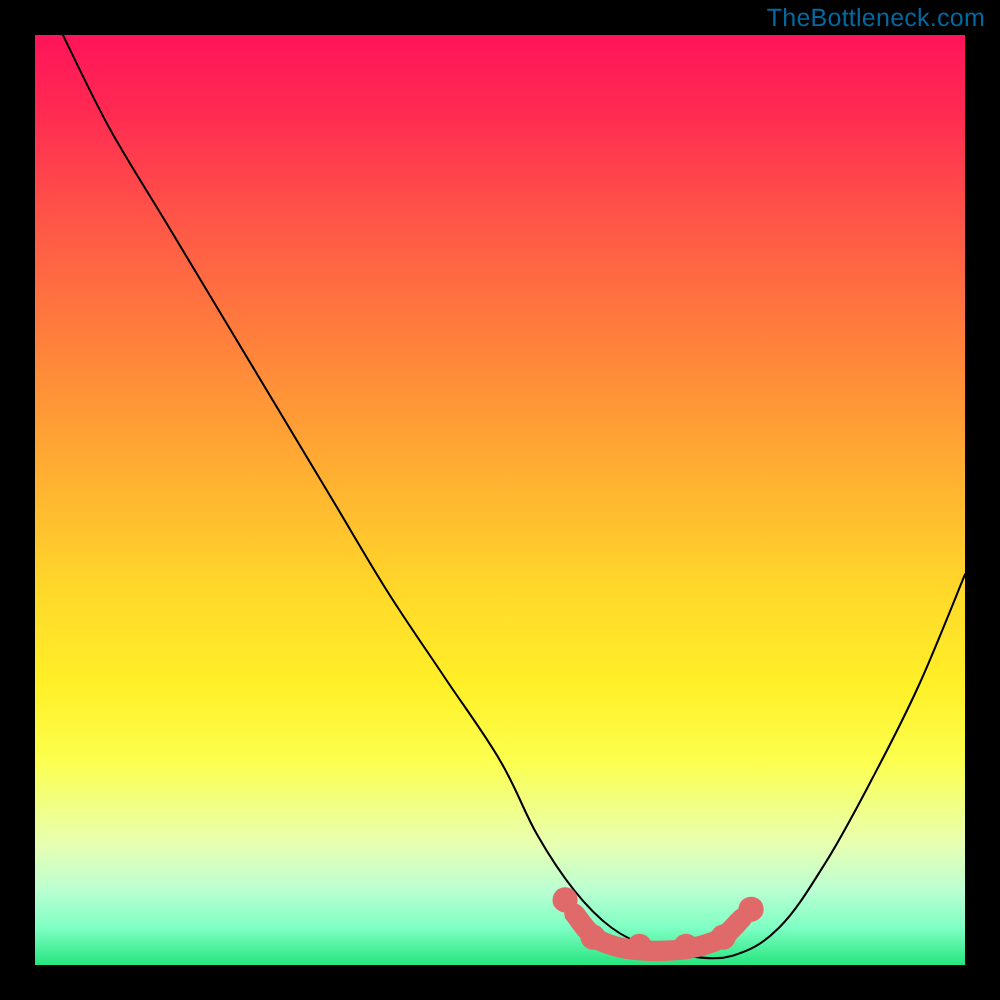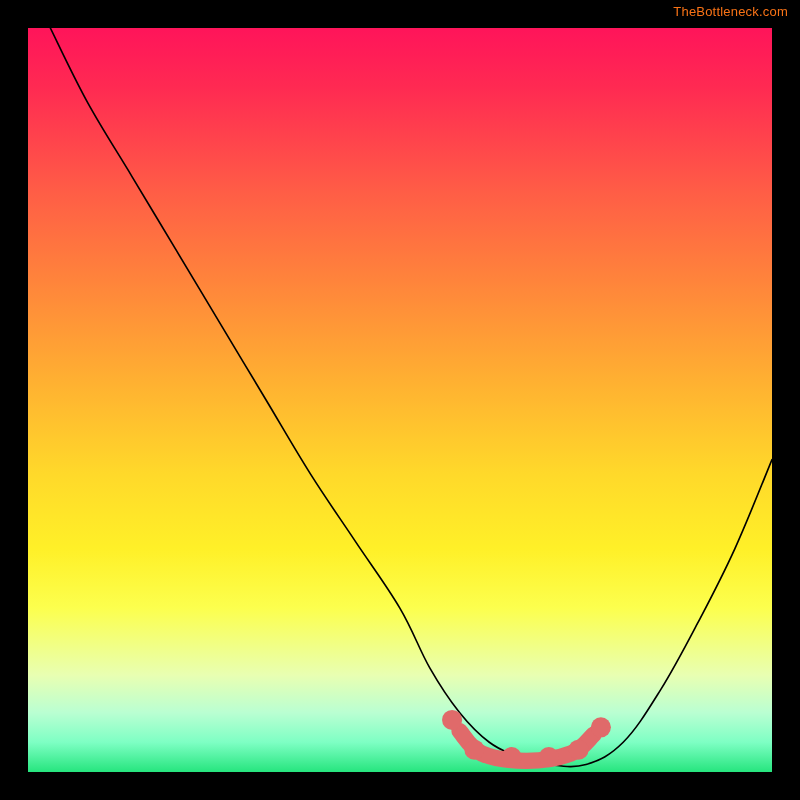--- a/index.html
+++ b/index.html
@@ -8,22 +8,22 @@
     height: 800px;
     background: #000;
     position: relative;
     overflow: hidden;
     font-family: Arial, Helvetica, sans-serif;
   }
   .watermark {
     position: absolute;
     top: 4px;
     right: 12px;
-    color: #f97316;
-    font-size: 13px;
+    color: #0369a1;
+    font-size: 20px;
     font-weight: 500;
     z-index: 10;
     letter-spacing: 0.2px;
   }
   .plot-area {
     position: absolute;
     left: 28px;
     top: 28px;
     width: 744px;
     height: 744px;

